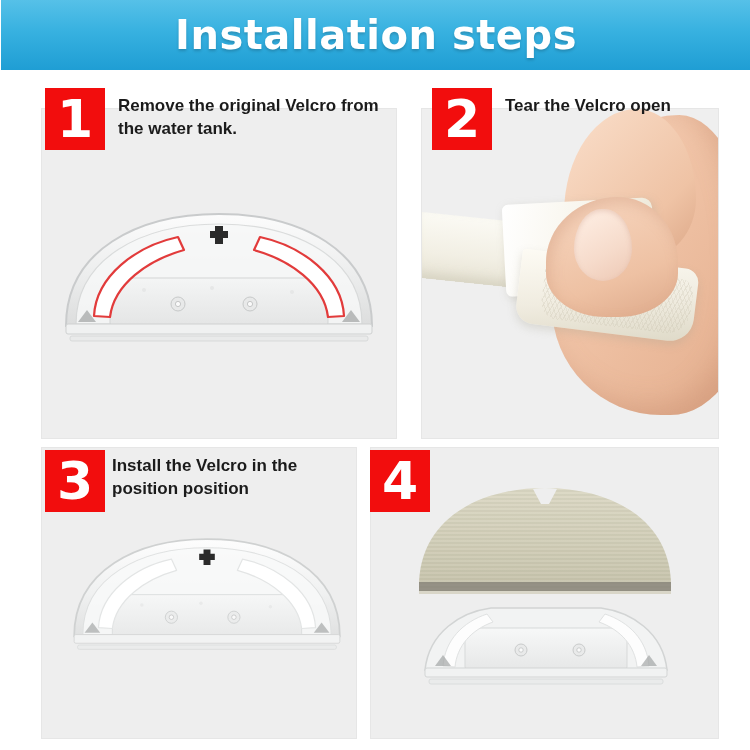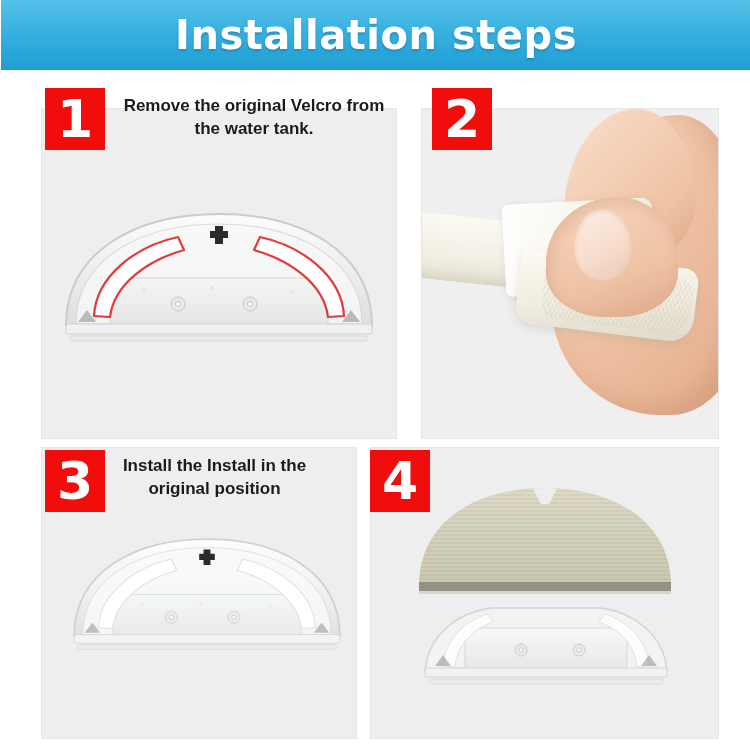--- a/index.html
+++ b/index.html
@@ -34,21 +34,21 @@
     font-family:"DejaVu Sans","Liberation Sans",sans-serif;
     font-weight:bold;line-height:1;z-index:5;
   }
   #badge-1{left:45px;  top:88px;  width:60px;height:62px;font-size:52px;}
   #badge-2{left:432px; top:88px;  width:60px;height:62px;font-size:52px;}
   #badge-3{left:45px;  top:450px; width:60px;height:62px;font-size:52px;}
   #badge-4{left:370px; top:450px; width:60px;height:62px;font-size:52px;}
 
   .step-caption{
     position:absolute;color:#1b1b1b;font-size:17px;font-weight:bold;
-    line-height:1.35;text-align:center;z-index:4;
+    line-height:1.35;z-index:4;
   }
   #caption-1{left:118px; top:95px;  width:272px;}
   #caption-2{left:505px; top:95px;  width:212px;}
   #caption-3{left:112px; top:455px; width:205px;}
   #caption-4{left:434px; top:465px; width:283px;}
 
   
   .tank-wrap{position:absolute;}
   #tank-1{left:10px;top:95px;width:334px;height:150px;}
   #tank-3{left:20px;top:80px;width:290px;height:135px;}
@@ -171,20 +171,21 @@
       <div class="finger-top"></div>
       <div class="strip-back"></div>
       <div class="strip-front"></div>
       <div class="strip-peel"></div>
       <div class="strip-texture"></div>
       <div class="thumb"></div>
       <div class="nail"></div>
     </div>
   </div>
   <div class="num-badge" id="badge-2">2</div>
+  <div class="step-caption" id="caption-2">Tear the Velcro open</div>
 
   <div class="panel" id="panel-3">
     <div class="tank-wrap" id="tank-3">
       <svg class="tank-svg" viewBox="0 0 334 150" xmlns="http://www.w3.org/2000/svg" aria-hidden="true">
         <defs>
           <linearGradient id="shellG3" x1="0" y1="0" x2="0" y2="1">
             <stop offset="0%" stop-color="#fdfdfd"></stop>
             <stop offset="55%" stop-color="#f0f1f1"></stop>
             <stop offset="100%" stop-color="#e0e1e1"></stop>
           </linearGradient>
@@ -210,21 +211,21 @@
           <path d="M163 22 h8 v5 h5 v7 h-5 v6 h-8 v-6 h-5 v-7 h5 z" fill="#2b2b2b"></path>
         </g>
         <rect x="14" y="120" width="306" height="10" rx="2" fill="#f2f3f3" stroke="#d4d6d6" stroke-width="1"></rect>
         <rect x="18" y="132" width="298" height="5" rx="2" fill="#ebecec" stroke="#d7d9d9" stroke-width=".8"></rect>
         <path d="M26 118 l18 0 l-9 -12 z" fill="#a5a8a8" opacity=".7"></path>
         <path d="M290 118 l18 0 l-9 -12 z" fill="#a5a8a8" opacity=".7"></path>
       </svg>
     </div>
   </div>
   <div class="num-badge" id="badge-3">3</div>
-  <div class="step-caption" id="caption-3">Install the Install in the original position</div>
+  <div class="step-caption" id="caption-3">Install the Velcro in the position position</div>
 
   <div class="panel" id="panel-4">
     <div class="mop-wrap">
       <svg class="mop-svg" viewBox="0 0 265 124" xmlns="http://www.w3.org/2000/svg" aria-hidden="true">
         <defs>
           <linearGradient id="mopG" x1="0" y1="0" x2="0" y2="1">
             <stop offset="0%" stop-color="#dcd9c6"></stop>
             <stop offset="60%" stop-color="#cfccb6"></stop>
             <stop offset="100%" stop-color="#c4c1aa"></stop>
           </linearGradient>

